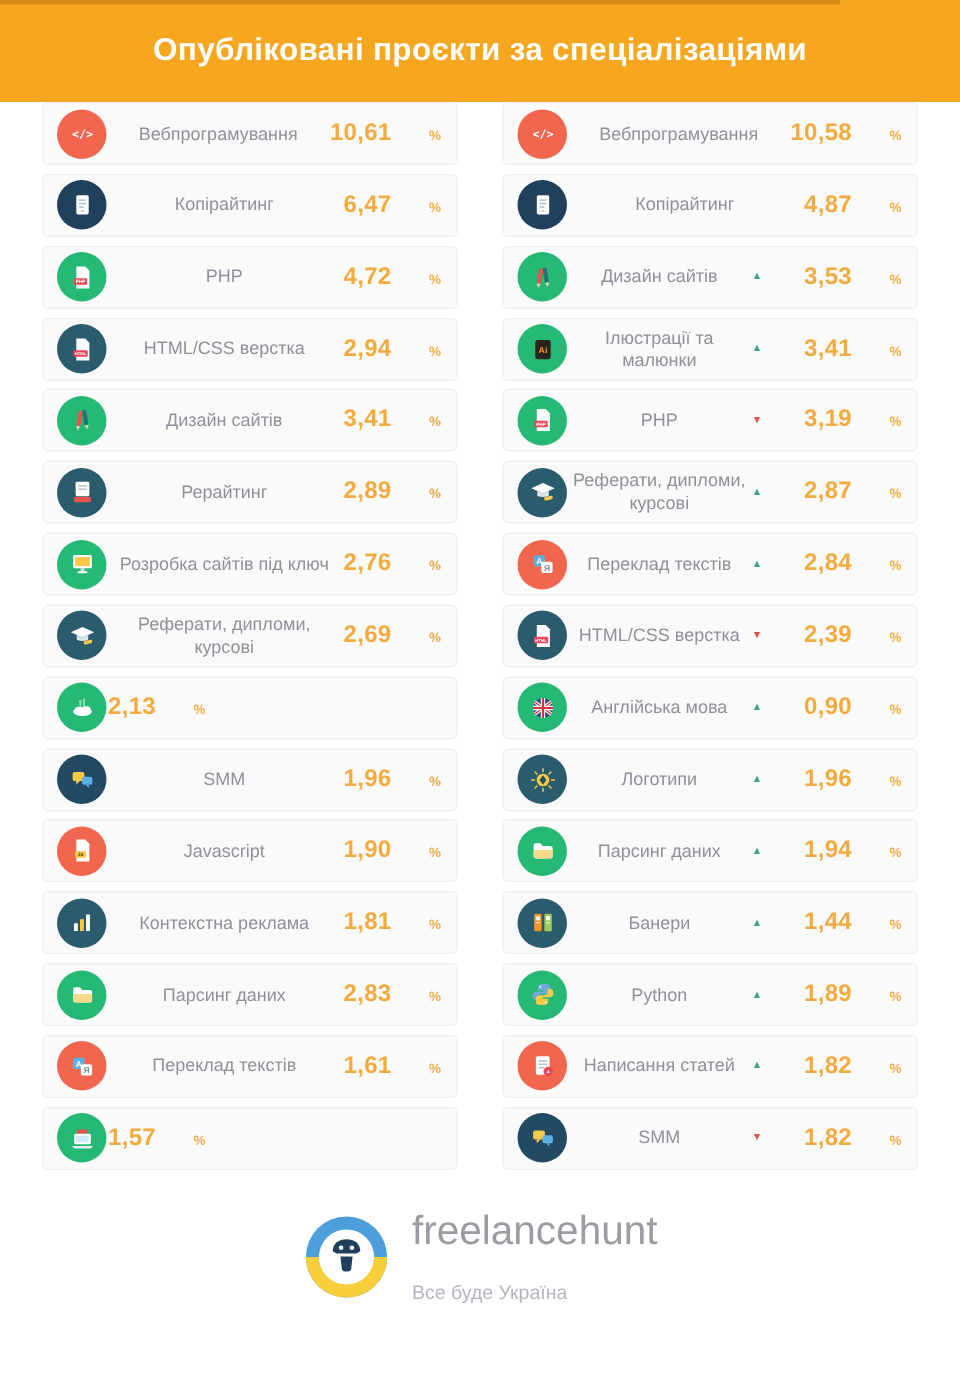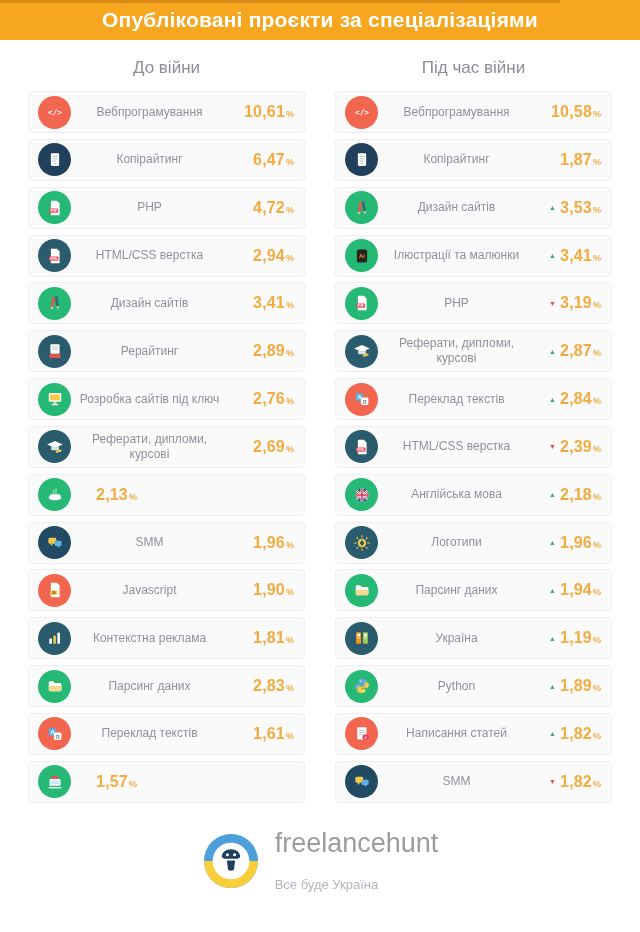--- a/index.html
+++ b/index.html
@@ -6,21 +6,21 @@
   body{
     width:640px;height:932px;overflow:hidden;background:#ffffff;
     font-family:"Liberation Sans","DejaVu Sans",sans-serif;
     -webkit-font-smoothing:antialiased;
   }
   :root{
     --accent:#F6A71F; --value:#F3AB3F; --up:#3DA577; --down:#E0524A;
     --row-bg:#FBFAFB; --row-border:#F1EEF2; --label:#90909B;
   }
   .header{
-    background:var(--accent);height:40px;display:flex;align-items:center;justify-content:center;
+    background:var(--accent);height:68px;display:flex;align-items:center;justify-content:center;
     position:relative;
   }
   .header::before{content:"";position:absolute;top:0;left:0;right:80px;height:3px;background:rgba(160,90,0,.35);}
   .header .title{color:#fff;font-size:21px;font-weight:bold;letter-spacing:.2px;}
   .cols-wrap{padding:0 28px;}
   .col-headers{display:flex;gap:30px;margin:18px 0 13px;}
   .col-header{flex:1;text-align:center;color:#8D8D99;font-size:17px;}
   .columns{display:flex;gap:30px;height:712px;align-items:stretch;}
   .column{flex:1;display:flex;flex-direction:column;justify-content:space-between;min-width:0;}
   .row{
@@ -30,44 +30,40 @@
   }
   .icon-circle{
     width:33px;height:33px;border-radius:50%;flex:0 0 33px;
     display:flex;align-items:center;justify-content:center;
   }
   .icon-circle svg{width:22px;height:22px;display:block;}
   .row-label{
     flex:1;text-align:center;color:var(--label);font-size:12px;line-height:1.25;
     padding:0 4px;min-width:0;
   }
-  .row-value{display:flex;align-items:baseline;justify-content:flex-end;min-width:66px;flex:0 0 auto;}
+  .row-value{display:flex;align-items:baseline;justify-content:flex-end;min-width:66px;flex:0 0 auto;gap:24px;}
   .trend{font-size:7px;align-self:center;margin-right:4px;line-height:1;}
   .trend.up{color:var(--up);}
   .trend.down{color:var(--down);}
   .value{color:var(--value);font-size:16px;font-weight:bold;letter-spacing:.2px;}
   .pct{color:var(--value);font-size:9px;font-weight:bold;margin-left:1px;}
   .footer{display:flex;align-items:center;justify-content:center;margin-top:26px;gap:15px;}
   .logo{width:58px;height:58px;}
   .brand-text{display:flex;flex-direction:column;}
   .brand-name{color:#9B9BA3;font-size:27px;line-height:1.05;}
   .brand-tagline{color:#B5B5C0;font-size:13px;margin-top:20px;}
 </style>
 </head>
 <body>
 
 <div class="header">
   <span class="title">Опубліковані проєкти за спеціалізаціями</span>
 </div>
 
 <div class="cols-wrap">
-  <div class="col-headers">
-    <div class="col-header">До війни</div>
-    <div class="col-header">Під час війни</div>
-  </div>
   <div class="columns">
     <div class="column">
         <div class="row">
           <span class="icon-circle" style="background: rgb(242, 102, 79);">
             <svg viewBox="0 0 24 24" aria-hidden="true">
               <text x="12" y="15.5" text-anchor="middle" font-size="8.5" font-weight="bold" font-family="DejaVu Sans Mono,monospace" fill="#fff">&lt;/&gt;</text>
             </svg>
           </span>
           <span class="row-label">Вебпрограмування</span>
           <span class="row-value">
@@ -303,21 +299,21 @@
             <svg viewBox="0 0 24 24" aria-hidden="true">
               <rect x="7.5" y="4.5" width="9" height="14" rx="1.2" fill="#fff"></rect>
               <rect x="9.4" y="7.5" width="5.2" height="1.2" fill="#b9c3cc"></rect>
               <rect x="9.4" y="10" width="5.2" height="1.2" fill="#b9c3cc"></rect>
               <rect x="9.4" y="12.5" width="3.6" height="1.2" fill="#b9c3cc"></rect>
               <rect x="10.8" y="15.4" width="2.4" height="1.4" rx="0.7" fill="#b9c3cc"></rect>
             </svg>
           </span>
           <span class="row-label">Копірайтинг</span>
           <span class="row-value">
-            <span class="value">1,87</span>
+            <span class="value">4,87</span>
             <span class="pct">%</span>
           </span>
         </div>
         <div class="row">
           <span class="icon-circle" style="background: rgb(37, 185, 117);">
             <svg viewBox="0 0 24 24" aria-hidden="true">
               <g transform="rotate(10 10 12)">
                 <rect x="8.2" y="5.5" width="3" height="11" rx="1" fill="#E8554D"></rect>
                 <polygon points="8.2,16.5 11.2,16.5 9.7,19.6" fill="#F3D7B5"></polygon>
               </g>
@@ -415,21 +411,21 @@
               <circle cx="12" cy="12" r="7.2" fill="#2B4A8B"></circle>
               <path d="M6 7.6l12 8.8M18 7.6L6 16.4" stroke="#fff" stroke-width="2.4"></path>
               <path d="M6 7.6l12 8.8M18 7.6L6 16.4" stroke="#D6303E" stroke-width="1"></path>
               <path d="M12 4.8v14.4M4.8 12h14.4" stroke="#fff" stroke-width="3.2"></path>
               <path d="M12 4.8v14.4M4.8 12h14.4" stroke="#D6303E" stroke-width="1.6"></path>
             </svg>
           </span>
           <span class="row-label">Англійська мова</span>
           <span class="row-value">
             <span class="trend up">▲</span>
-            <span class="value">2,18</span>
+            <span class="value">0,90</span>
             <span class="pct">%</span>
           </span>
         </div>
         <div class="row">
           <span class="icon-circle" style="background: rgb(43, 92, 110);">
             <svg viewBox="0 0 24 24" aria-hidden="true">
               <g stroke="#F7C948" stroke-width="1.1" stroke-linecap="round">
                 <path d="M12 3.8v2M12 18.2v2M3.8 12h2M18.2 12h2M6.2 6.2l1.4 1.4M16.4 16.4l1.4 1.4M17.8 6.2l-1.4 1.4M7.6 16.4l-1.4 1.4"></path>
               </g>
               <circle cx="12" cy="12" r="4.6" fill="#F7C948"></circle>
@@ -462,24 +458,24 @@
           <span class="icon-circle" style="background: rgb(43, 92, 110);">
             <svg viewBox="0 0 24 24" aria-hidden="true">
               <rect x="5.6" y="5.6" width="5.4" height="12.8" rx="1" fill="#F7941E"></rect>
               <rect x="13" y="5.6" width="5.4" height="12.8" rx="1" fill="#9CCB5A"></rect>
               <rect x="6.8" y="7.4" width="3" height="3" fill="#fff" opacity="0.9"></rect>
               <rect x="14.2" y="7.4" width="3" height="3" fill="#fff" opacity="0.9"></rect>
               <rect x="6.8" y="11.6" width="3" height="1" fill="#fff" opacity="0.7"></rect>
               <rect x="14.2" y="11.6" width="3" height="1" fill="#fff" opacity="0.7"></rect>
             </svg>
           </span>
-          <span class="row-label">Україна</span>
-          <span class="row-value">
-            <span class="trend up">▲</span>
-            <span class="value">1,19</span>
+          <span class="row-label">Банери</span>
+          <span class="row-value">
+            <span class="trend up">▲</span>
+            <span class="value">1,44</span>
             <span class="pct">%</span>
           </span>
         </div>
         <div class="row">
           <span class="icon-circle" style="background: rgb(37, 185, 117);">
             <svg viewBox="0 0 24 24" aria-hidden="true">
               <path d="M11.9 4.4c-3 0-3.6 1.3-3.6 2.6v2h3.9v1h-5c-1.6 0-2.8 1-2.8 3.1s1.2 3.1 2.8 3.1h1.3v-2.1c0-1.5 1.3-2.6 2.8-2.6h3.6c1.3 0 2.3-1 2.3-2.4V7c0-1.3-.5-2.6-3.5-2.6z" fill="#6FA8DC"></path>
               <path d="M12.1 19.6c3 0 3.6-1.3 3.6-2.6v-2h-3.9v-1h5c1.6 0 2.8-1 2.8-3.1s-1.2-3.1-2.8-3.1h-1.3v2.1c0 1.5-1.3 2.6-2.8 2.6H9.1c-1.3 0-2.3 1-2.3 2.4V17c0 1.3.5 2.6 3.5 2.6z" fill="#F7C948"></path>
               <circle cx="10.1" cy="6.3" r="0.7" fill="#fff"></circle>
               <circle cx="13.9" cy="17.7" r="0.7" fill="#fff"></circle>

